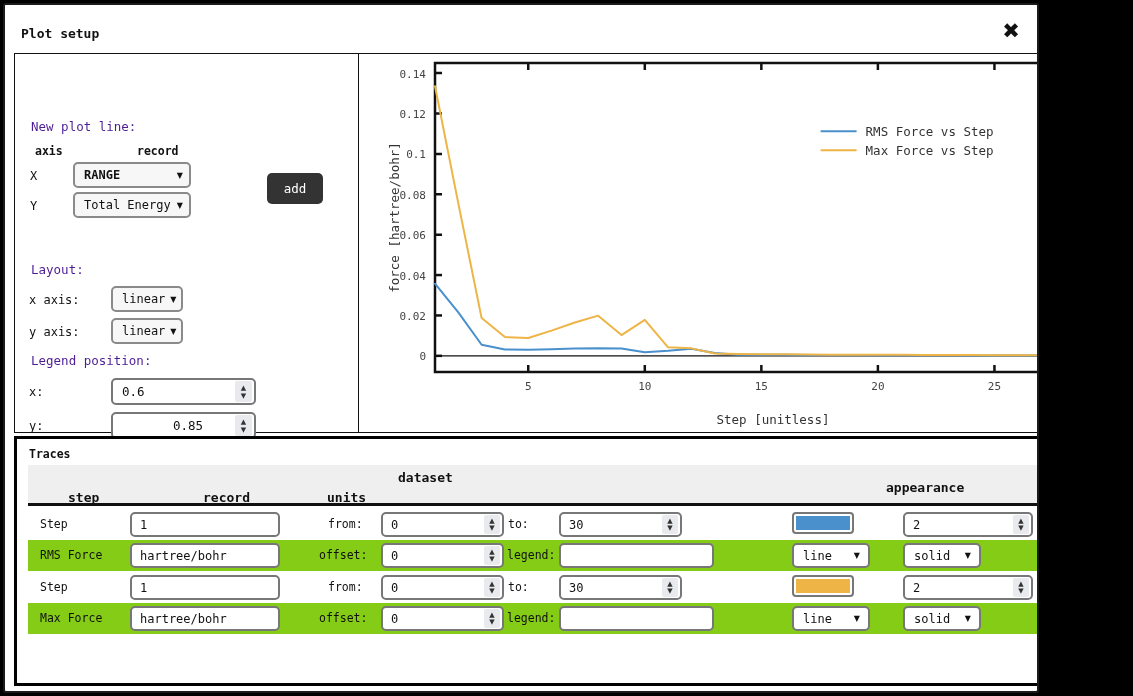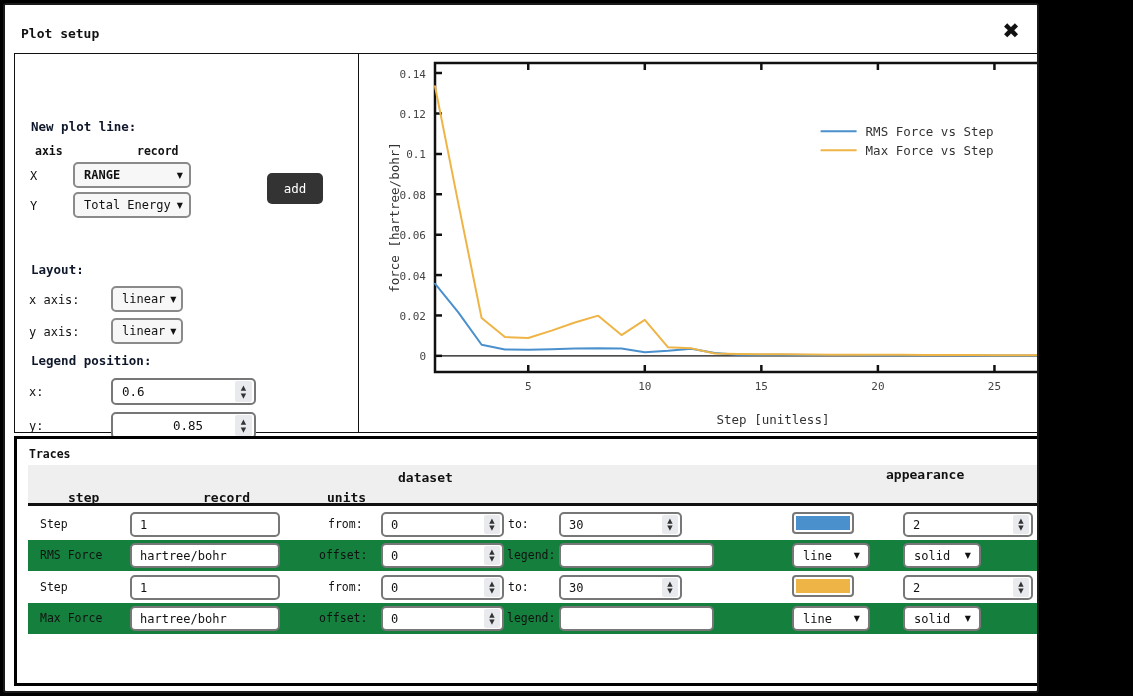--- a/index.html
+++ b/index.html
@@ -51,21 +51,21 @@
     background: #fff;
   }
   .traces-panel {
     position: absolute; left: 9px; top: 431px;
     width: 1110px; height: 250px;
     border: 3px solid #000000;
     background: #fff;
   }
   
   .sec-head {
-    position: absolute; font-size: 12.5px; font-weight: bold; color: #0f172a;
+    position: absolute; font-size: 12.5px; font-weight: normal; color: #4c1d95;
   }
   .col-head {
     position: absolute; font-size: 11.5px; font-weight: bold; color: #111;
   }
   .rowlabel {
     position: absolute; font-size: 12px; color: #111;
   }
   .dropdown {
     position: absolute;
     height: 26px;
@@ -129,21 +129,21 @@
   .thead {
     position: absolute; left: 11px; top: 26px;
     width: 1088px; height: 41px;
     background: #efefef;
     border-bottom: 3px solid #111;
   }
   .th { position: absolute; font-size: 13px; font-weight: bold; color: #111; }
   .trow {
     position: absolute; left: 11px; width: 1088px; height: 31px;
   }
-  .trow.alt { background: #15803d; }
+  .trow.alt { background: #84cc16; }
   .tlabel { position: absolute; font-size: 11.5px; color: #111; }
   .tinput {
     position: absolute; height: 25px;
     background: #fff; border: 2px solid #777; border-radius: 5px;
     display: flex; align-items: center; padding-left: 8px;
     font-size: 12px; color: #111; cursor: text;
   }
   .tspin {
     position: absolute; height: 25px;
     background: #fff; border: 2px solid #777; border-radius: 5px;
@@ -308,21 +308,21 @@
           <text x="506.59999999999997" y="100.85000000000001" font-size="12.5" fill="#333">Max Force vs Step</text>
         </svg>
     </div>
   </div>
 
   <div class="traces-panel">
     <div class="traces-title">Traces</div>
 
     <div class="thead">
       <div class="th" style="left:370px; top:5px;">dataset</div>
-      <div class="th" style="left:858px; top:2px;">appearance</div>
+      <div class="th" style="left:858px; top:15px;">appearance</div>
       <div class="th" style="left:1047px; top:25px;">status</div>
       <div class="th" style="left:40px; top:25px;">step</div>
       <div class="th" style="left:175px; top:25px;">record</div>
       <div class="th" style="left:299px; top:25px;">units</div>
     </div>
 
     <div class="trow" style="top:70px;">
       <div class="tlabel" style="left:12px; top:8px;">Step</div>
       <div class="tinput" style="left:102px; top:3px; width:150px;">
         <span>1</span>

